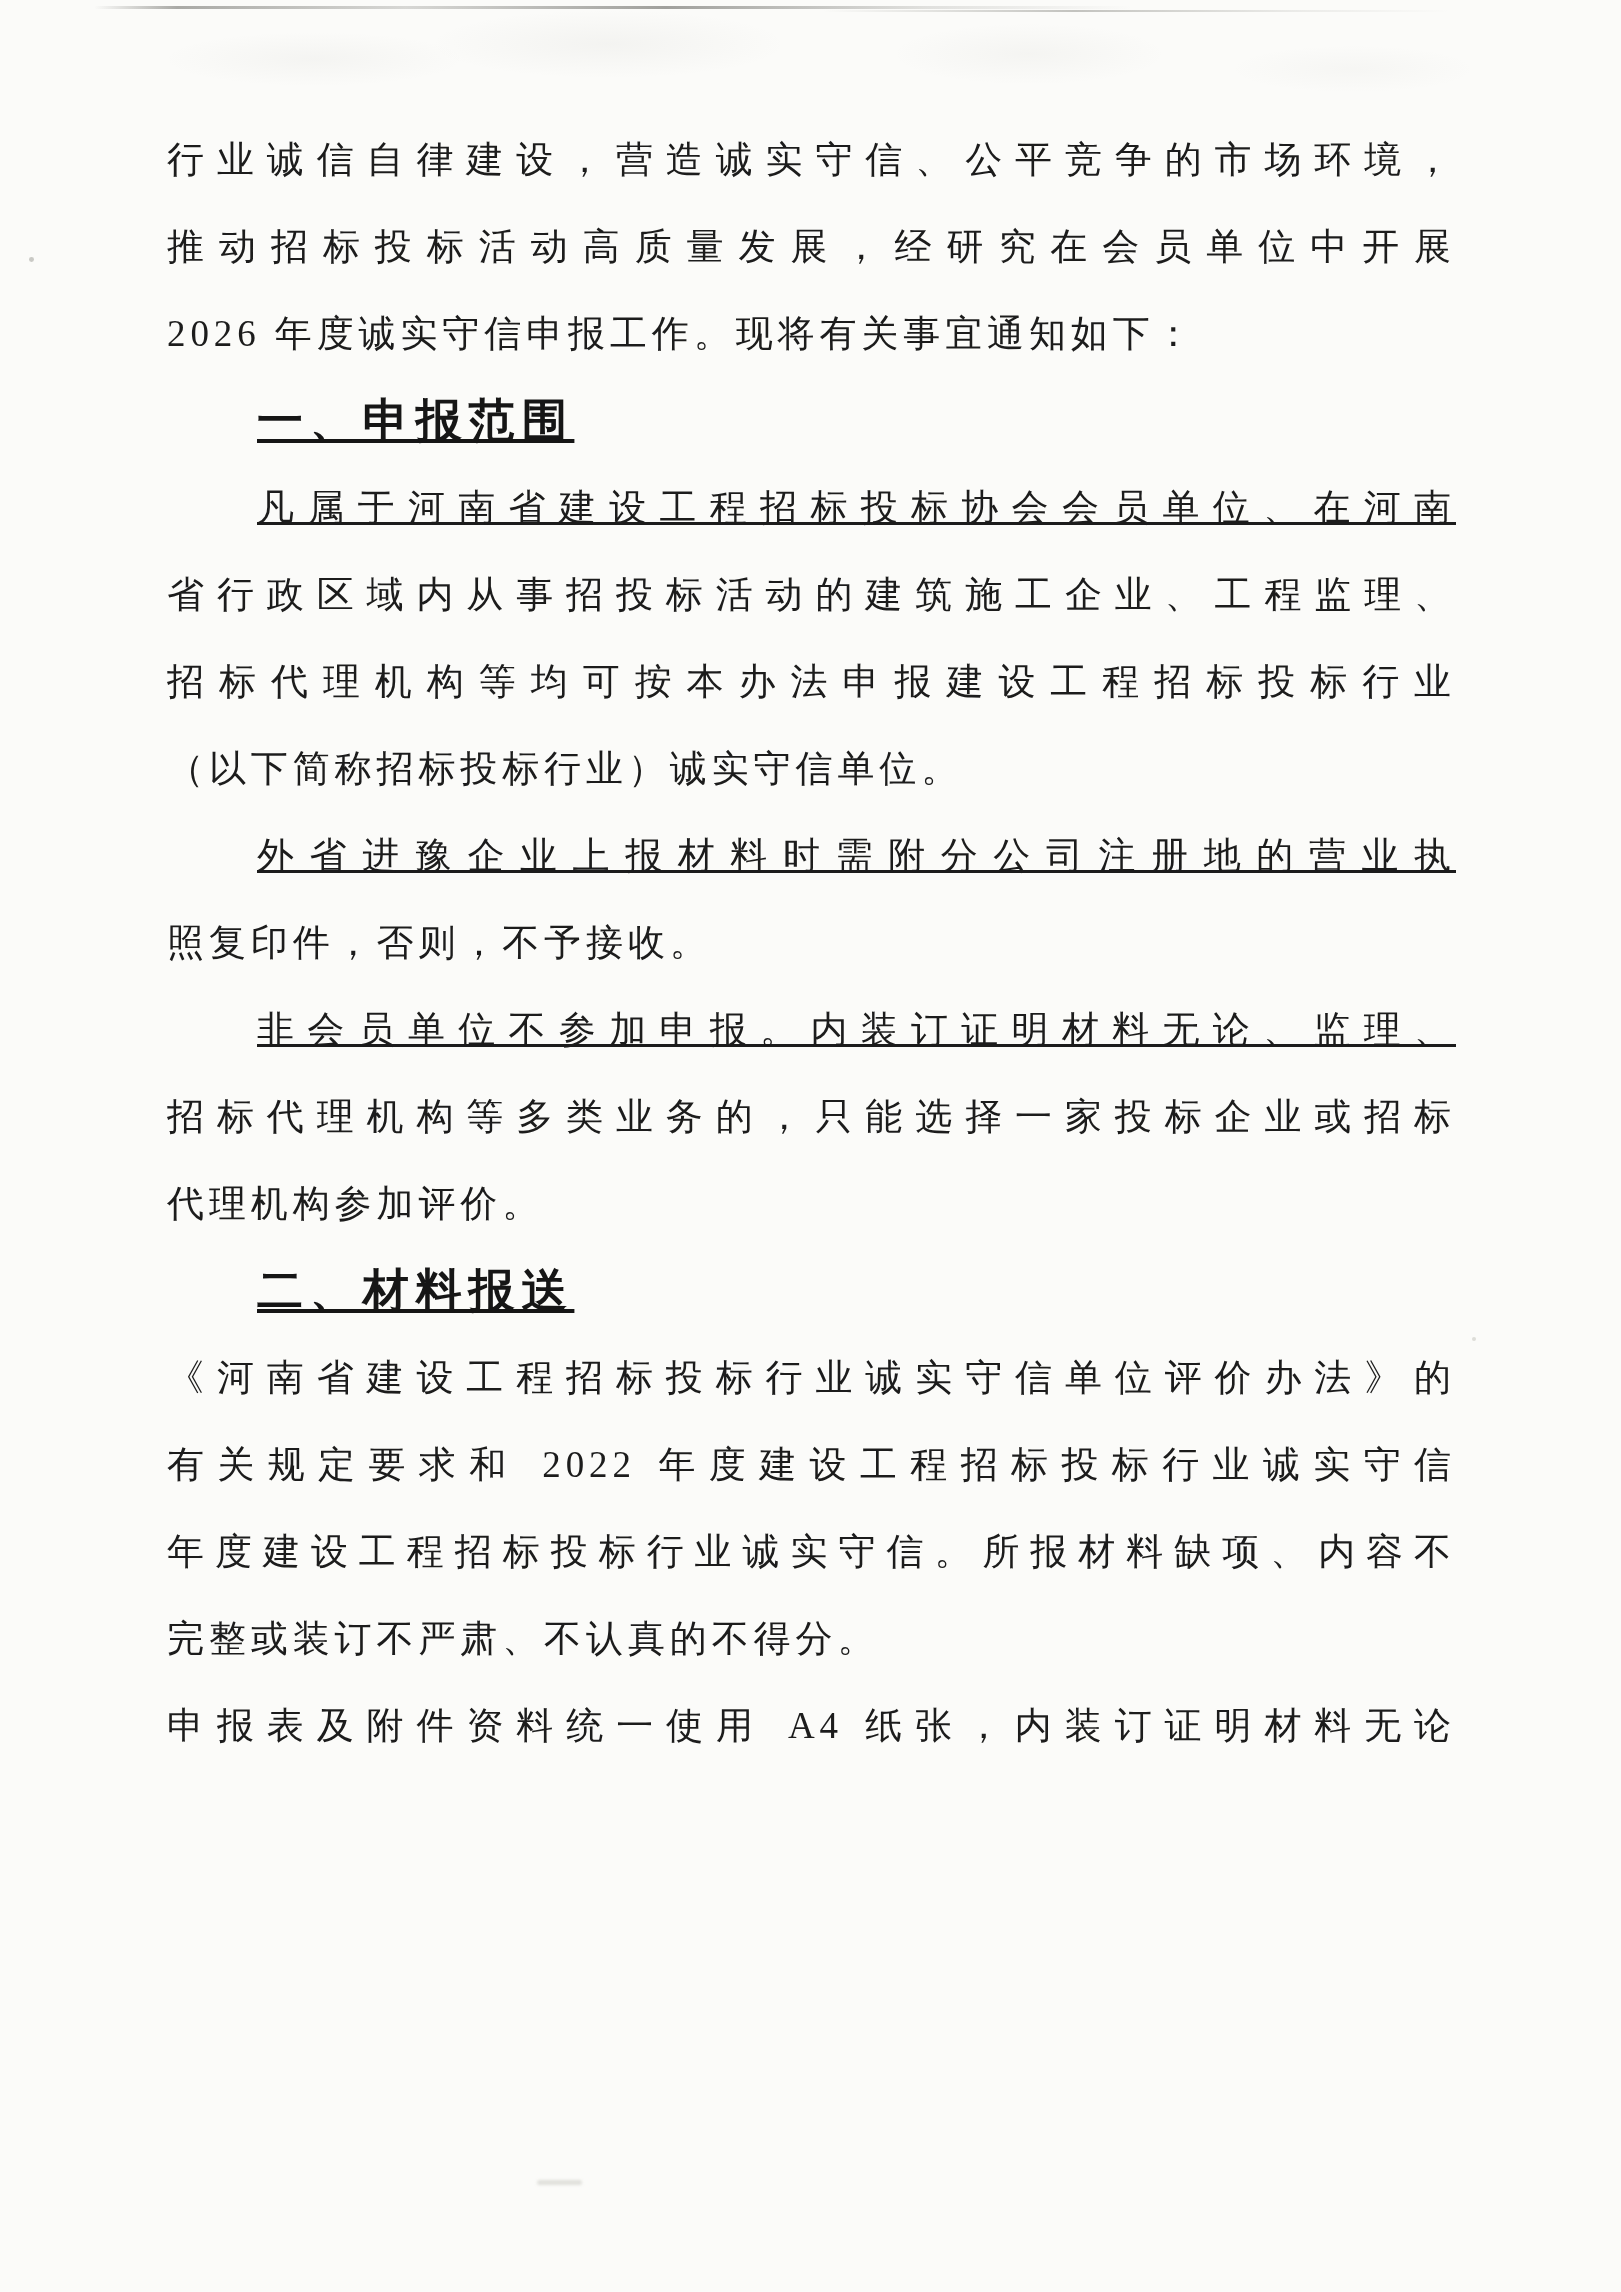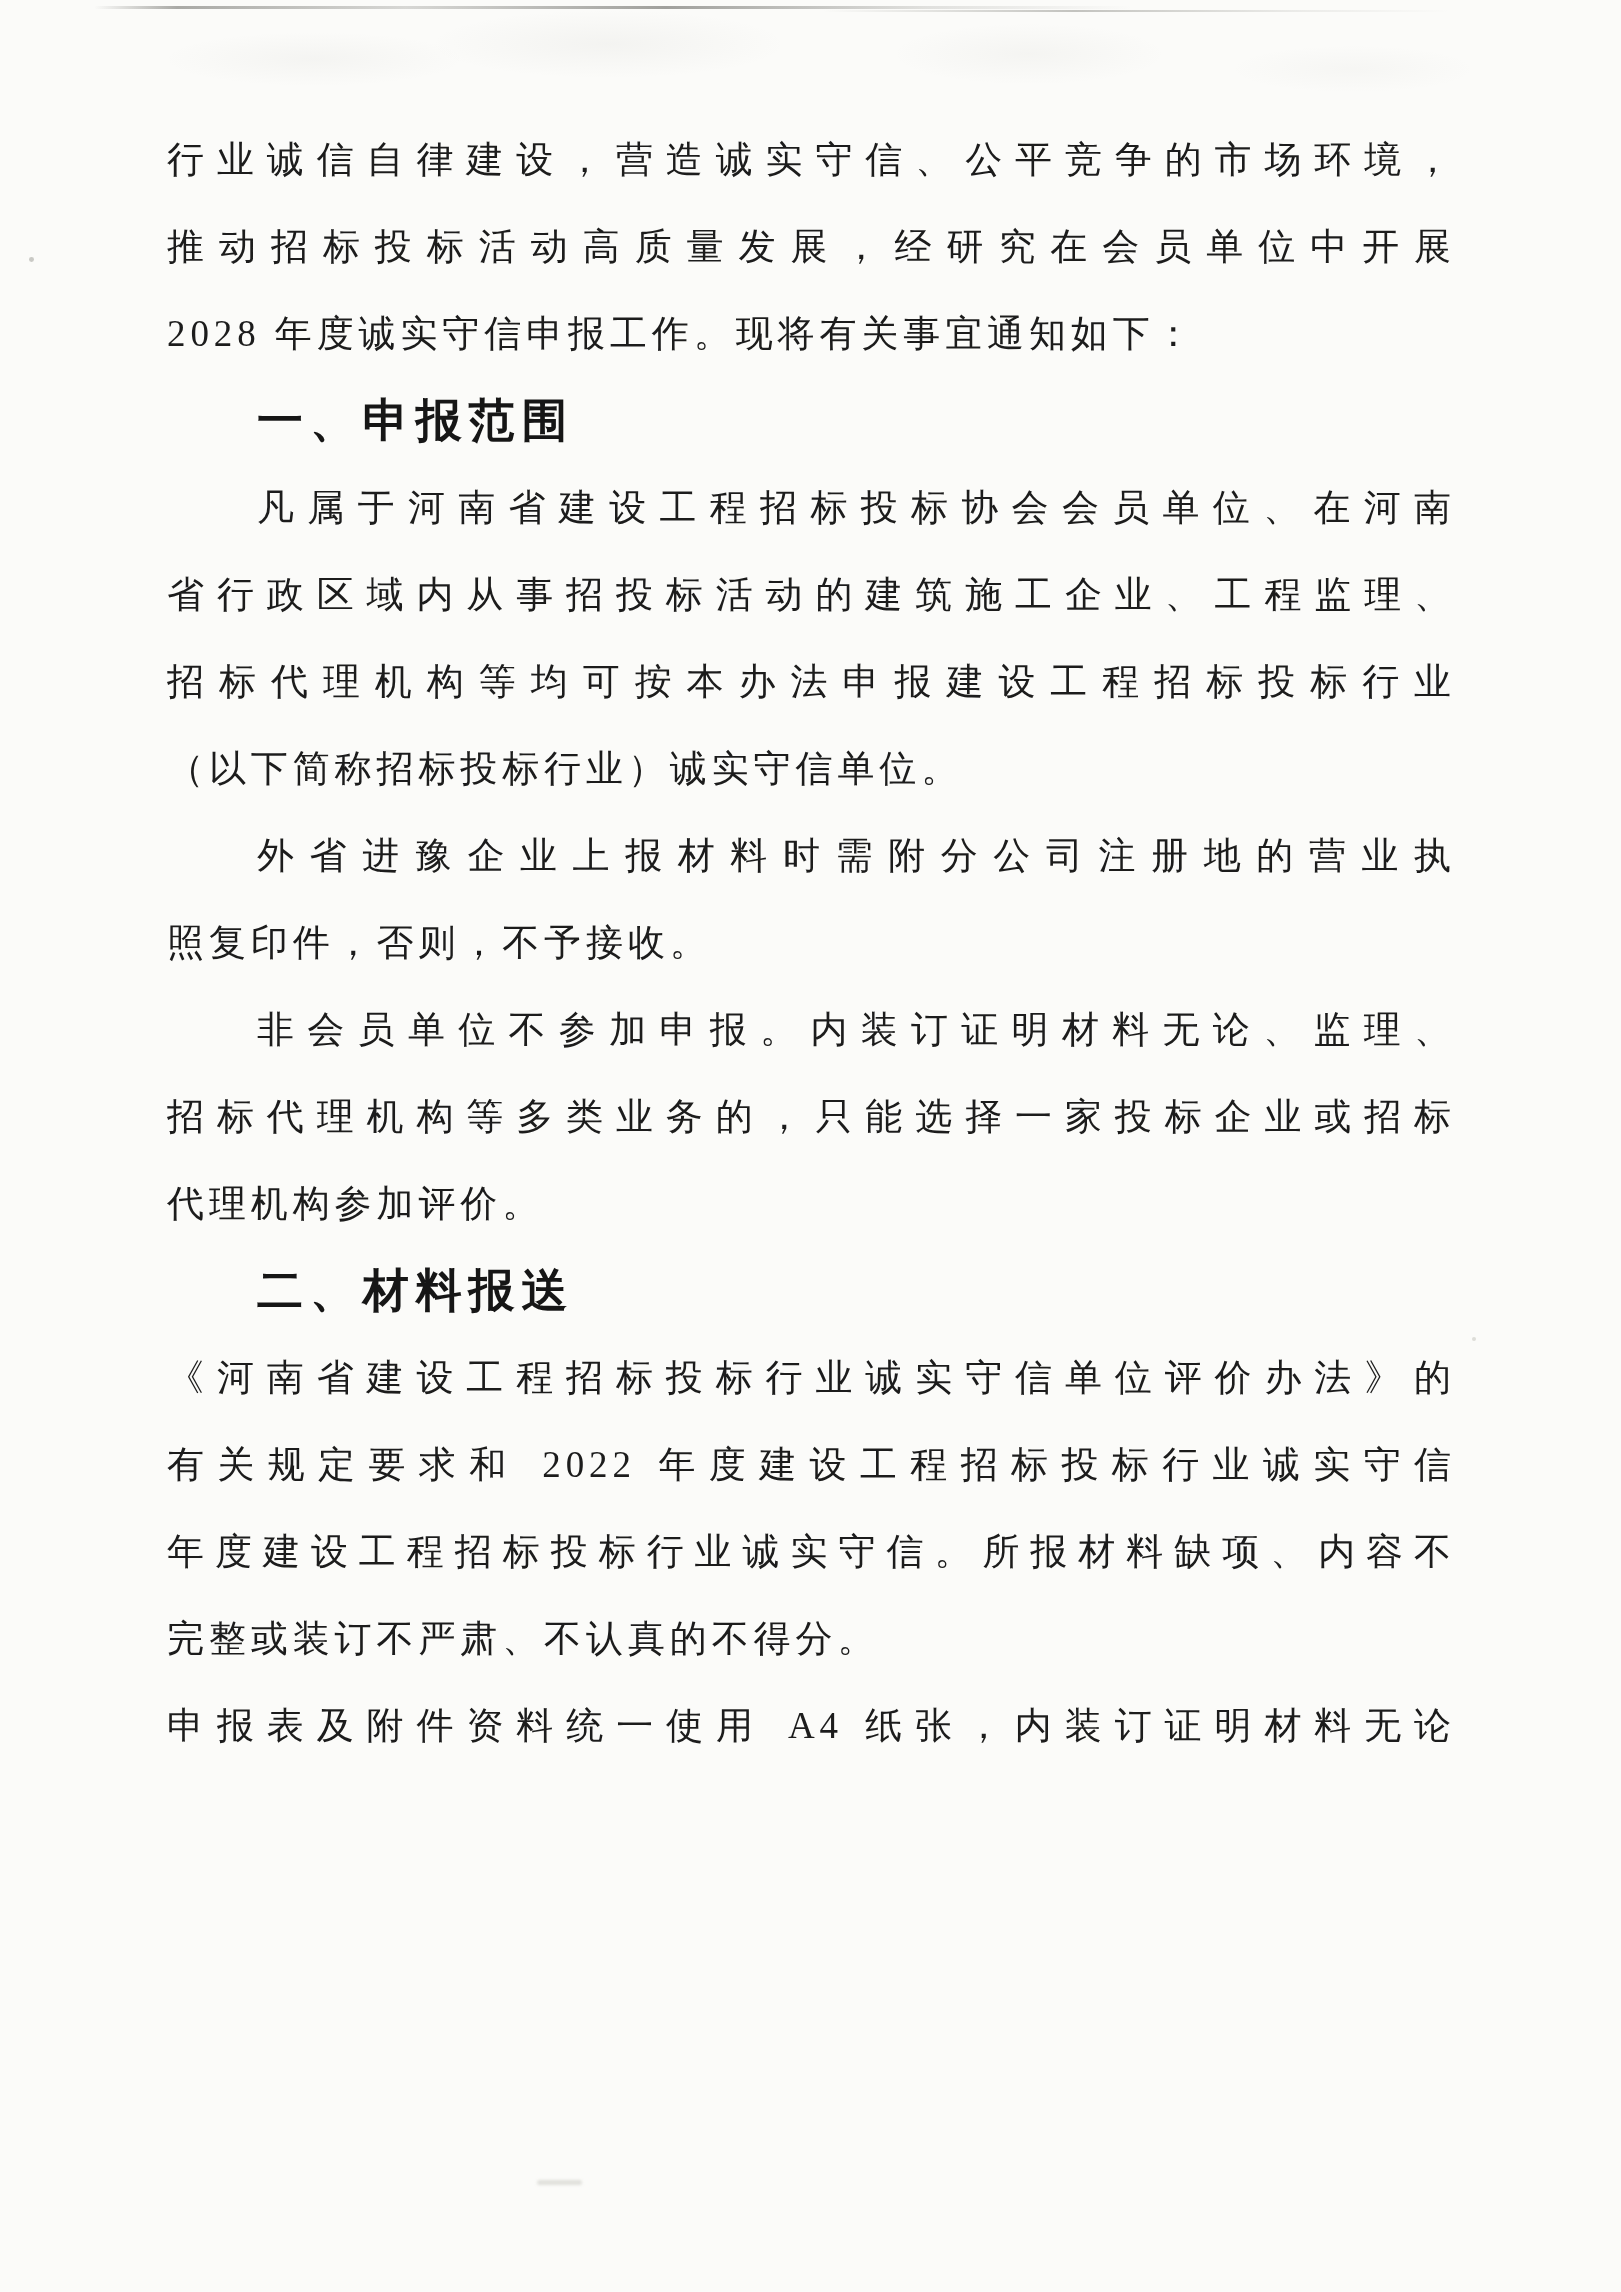--- a/index.html
+++ b/index.html
@@ -42,20 +42,21 @@
     text-align: left;
   }
   .line.fill {
     white-space: normal;
     text-align: justify;
     text-align-last: justify;
     text-justify: inter-character;
   }
   .line.indent {
     padding-left: 90px;
+    text-decoration: underline;
   }
   .line.heading {
     font-family: "Liberation Sans", "DejaVu Sans", sans-serif;
     font-weight: 700;
     font-size: 46px;
     letter-spacing: 6.9px;
     color: #161616;
   }
   
   .scan-top-line-1 {
@@ -95,21 +96,21 @@
 </style>
 </head>
 <body>
 
 <div class="page">
   <div class="scan-top-line-1"></div>
   <div class="scan-top-line-2"></div>
   <div class="text-block">
       <div class="line body fill">行业诚信自律建设，营造诚实守信、公平竞争的市场环境，</div>
       <div class="line body fill">推动招标投标活动高质量发展，经研究在会员单位中开展</div>
-      <div class="line body">2028 年度诚实守信申报工作。现将有关事宜通知如下：</div>
+      <div class="line body">2026 年度诚实守信申报工作。现将有关事宜通知如下：</div>
       <div class="line heading indent">一、申报范围</div>
       <div class="line body indent fill">凡属于河南省建设工程招标投标协会会员单位、在河南</div>
       <div class="line body fill">省行政区域内从事招投标活动的建筑施工企业、工程监理、</div>
       <div class="line body fill">招标代理机构等均可按本办法申报建设工程招标投标行业</div>
       <div class="line body">（以下简称招标投标行业）诚实守信单位。</div>
       <div class="line body indent fill">外省进豫企业上报材料时需附分公司注册地的营业执</div>
       <div class="line body">照复印件，否则，不予接收。</div>
       <div class="line body indent fill">非会员单位不参加申报。内装订证明材料无论、监理、</div>
       <div class="line body fill">招标代理机构等多类业务的，只能选择一家投标企业或招标</div>
       <div class="line body">代理机构参加评价。</div>

